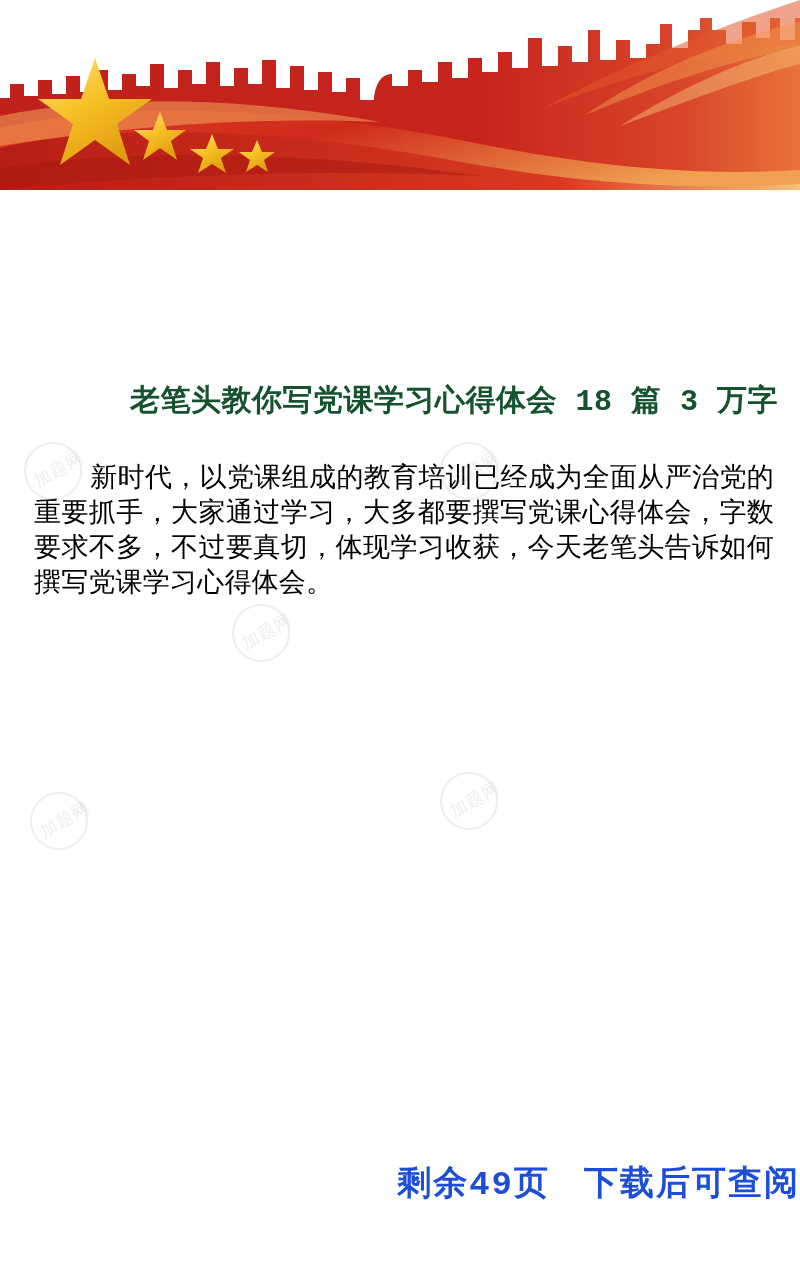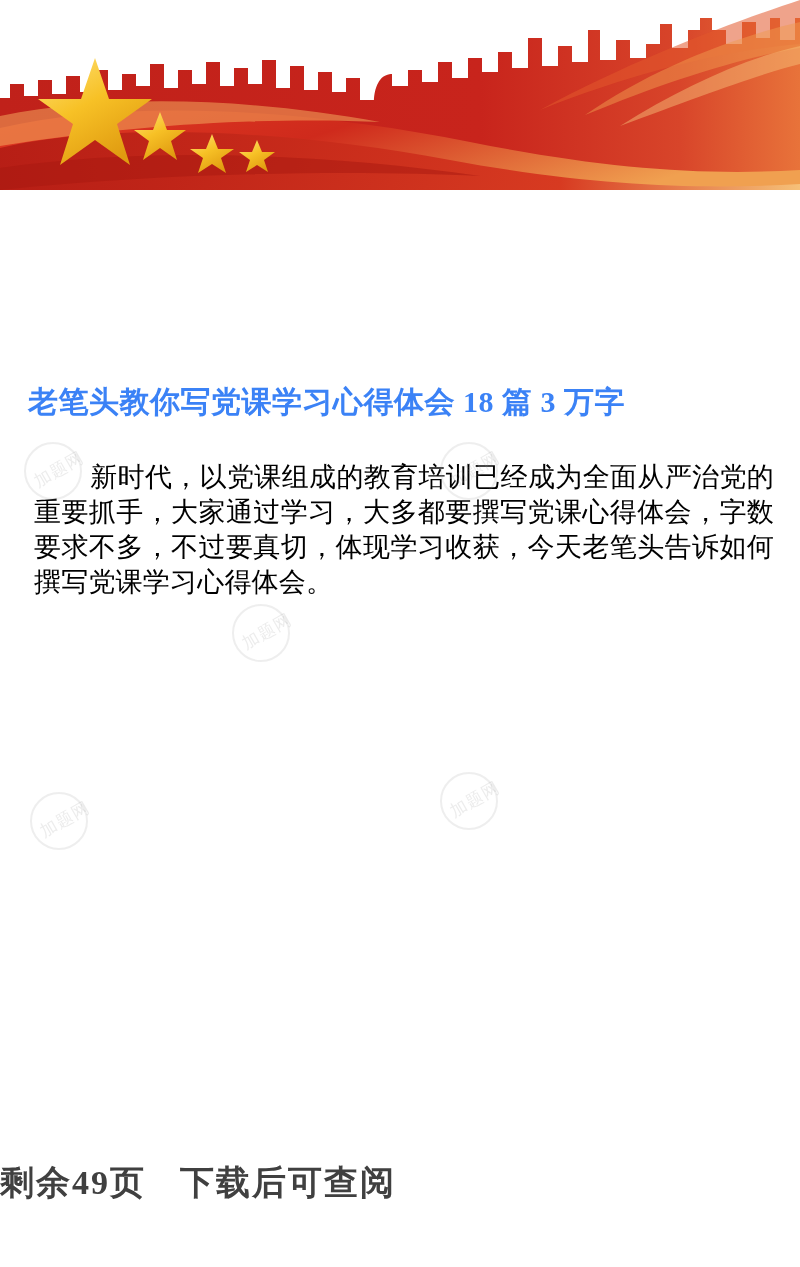--- a/index.html
+++ b/index.html
@@ -39,24 +39,25 @@
     background: #ffffff;
   }
 
   .title {
     position: absolute;
     left: 28px;
     top: 192px;
     width: 750px;
     font-size: 30px;
     font-weight: bold;
-    color: #3b82f6;
+    color: #14532d;
     letter-spacing: 0.5px;
     line-height: 40px;
-    font-family: Liberation Serif, serif;
+    font-family: Liberation Mono, monospace;
+    text-align: right;
   }
 
   .content {
     position: absolute;
     left: 26px;
     top: 270px;
     width: 748px;
   }
 
   .para {
@@ -94,25 +95,25 @@
     border-radius: 50%;
     pointer-events: none;
   }
 
   
   .footer {
     position: absolute;
     left: 0;
     top: 1160px;
     width: 800px;
-    text-align: left;
+    text-align: right;
     font-size: 34px;
     font-weight: bold;
-    color: #404040;
-    font-family: Liberation Serif, serif;
+    color: #1d4ed8;
+    font-family: Liberation Mono, monospace;
     letter-spacing: 2px;
   }
   .footer span {
     display: inline-block;
   }
   .footer .gap {
     display: inline-block;
     width: 34px;
   }
 </style>

